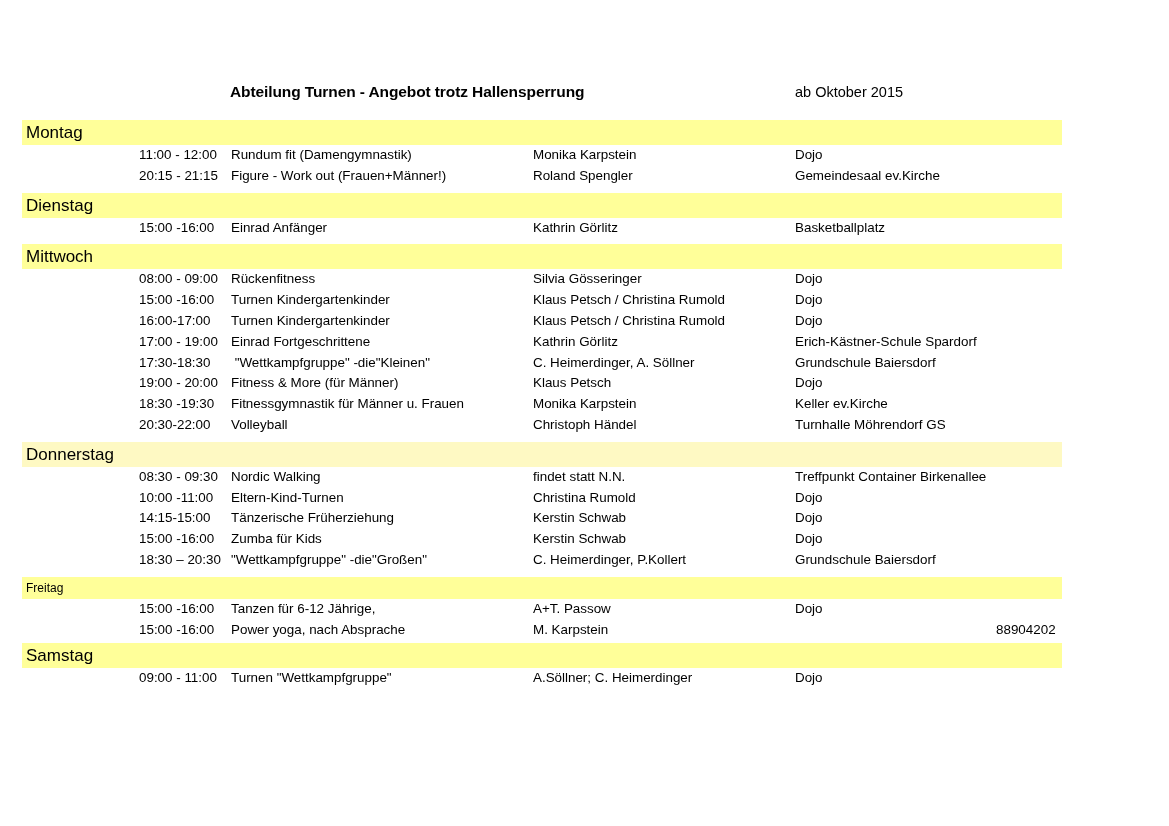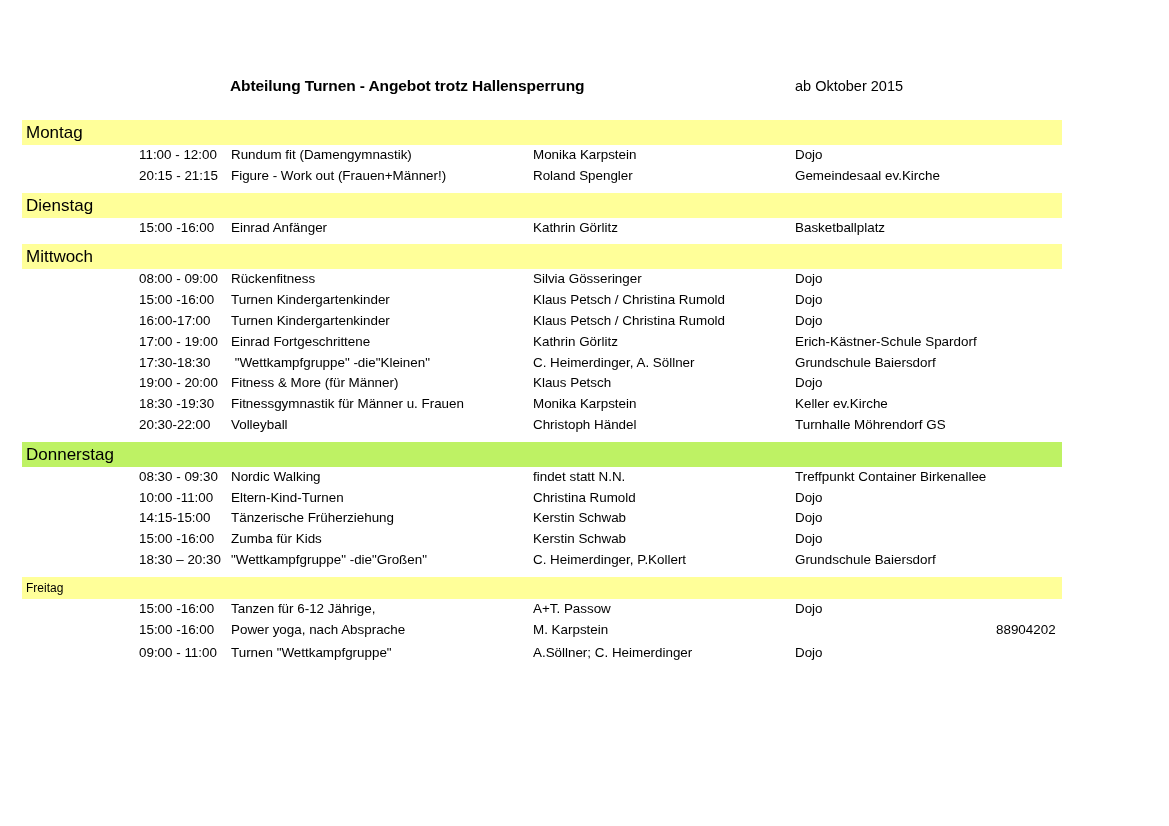--- a/index.html
+++ b/index.html
@@ -21,21 +21,21 @@
   #page {
     position: relative;
     width: 1169px;
     height: 826px;
     background: #ffffff;
   }
 
   
   .header-row {
     position: absolute;
-    top: 76px;
+    top: 82px;
     left: 0;
     width: 1169px;
     height: 24px;
   }
   .doc-title {
     position: absolute;
     left: 230px;
     top: 0;
     font-size: 15.5px;
     font-weight: bold;
@@ -216,21 +216,21 @@
           <div class="row">
             <span class="cell c-time">20:30-22:00</span>
             <span class="cell c-activity">Volleyball</span>
             <span class="cell c-person">Christoph Händel</span>
             <span class="cell c-place">Turnhalle Möhrendorf GS</span>
           </div>
         </div>
         <div class="gap-after"></div>
       </div>
       <div class="day-block">
-        <div class="day-header" style="background: #bef264;">
+        <div class="day-header" style="background: #fef9c3;">
           <span class="day-label">Donnerstag</span>
         </div>
         <div class="rows">
           <div class="row">
             <span class="cell c-time">08:30 - 09:30</span>
             <span class="cell c-activity">Nordic Walking</span>
             <span class="cell c-person">findet statt N.N.</span>
             <span class="cell c-place">Treffpunkt Container Birkenallee</span>
           </div>
           <div class="row">
@@ -274,20 +274,23 @@
           <div class="row">
             <span class="cell c-time">15:00 -16:00</span>
             <span class="cell c-activity">Power yoga, nach Absprache</span>
             <span class="cell c-person">M. Karpstein</span>
             <span class="cell c-extra">88904202</span>
           </div>
         </div>
         <div class="gap-after-sm"></div>
       </div>
       <div class="day-block">
+        <div class="day-header" style="background: rgb(255, 255, 153);">
+          <span class="day-label">Samstag</span>
+        </div>
         <div class="rows">
           <div class="row">
             <span class="cell c-time">09:00 - 11:00</span>
             <span class="cell c-activity">Turnen "Wettkampfgruppe"</span>
             <span class="cell c-person">A.Söllner; C. Heimerdinger</span>
             <span class="cell c-place">Dojo</span>
           </div>
         </div>
         <div class="gap-after"></div>
       </div>

